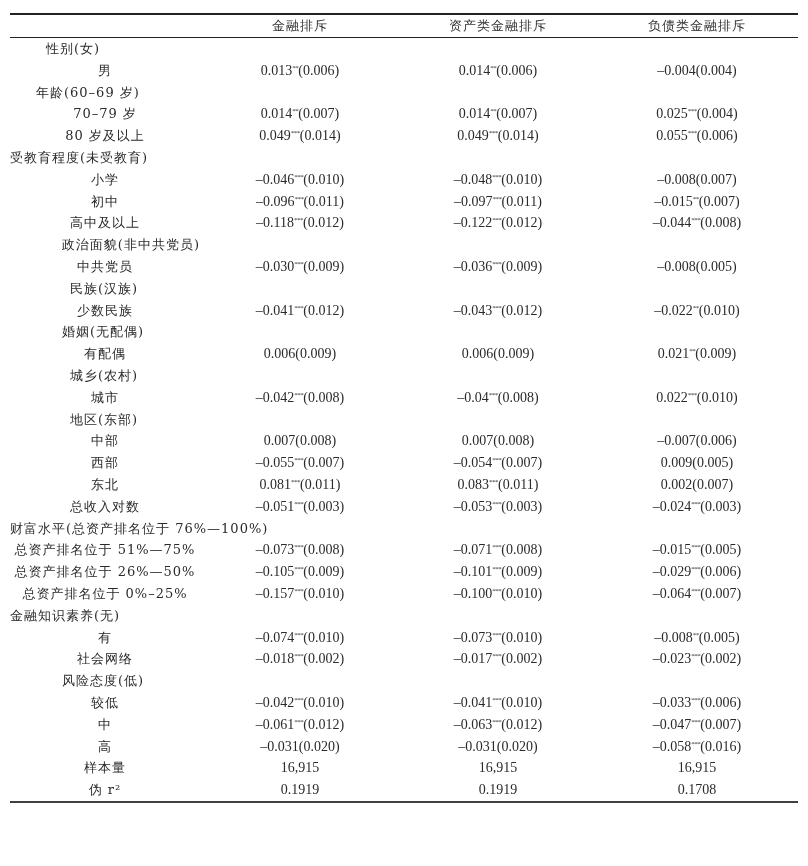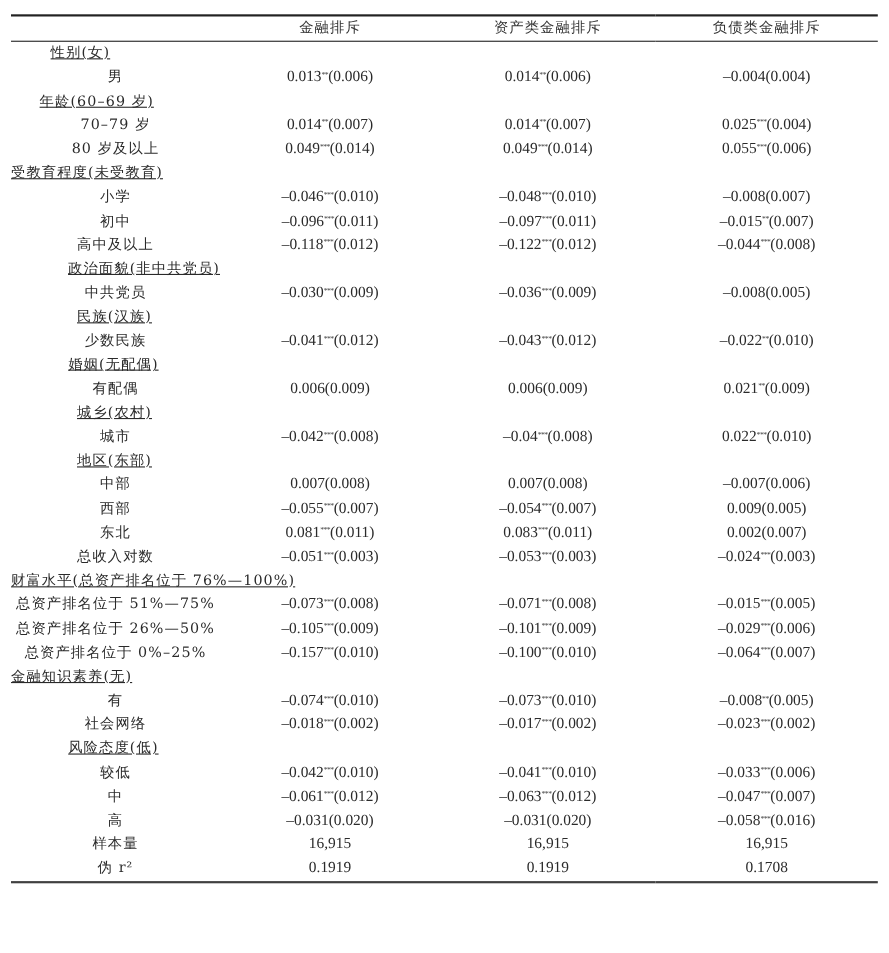--- a/index.html
+++ b/index.html
@@ -41,30 +41,31 @@
       font-weight: normal;
       white-space: nowrap;
       text-align: center;
     }
     th {
       height: 22px;
       line-height: 22px;
       letter-spacing: 1px;
       font-size: 13px;
       color: #333;
+      font-family: Liberation Serif, serif;
     }
     col.c-label { width: 190px; }
     col.c-1 { width: 200px; }
     col.c-2 { width: 196px; }
     col.c-3 { width: 202px; }
     td.label {
       text-align: left;
       letter-spacing: 1px;
     }
-    td.label.group { padding-left: 0; text-decoration: underline; }
+    td.label.group { padding-left: 0; }
     td.label.sub { text-align: center; }
     .val { font-family: "Liberation Serif", "DejaVu Serif", serif; font-size: 14px; }
     .sig {
       font-size: 7px;
       vertical-align: top;
       position: relative;
       top: -2px;
       letter-spacing: -0.5px;
     }
     .lbl-text { font-size: 13px; }

